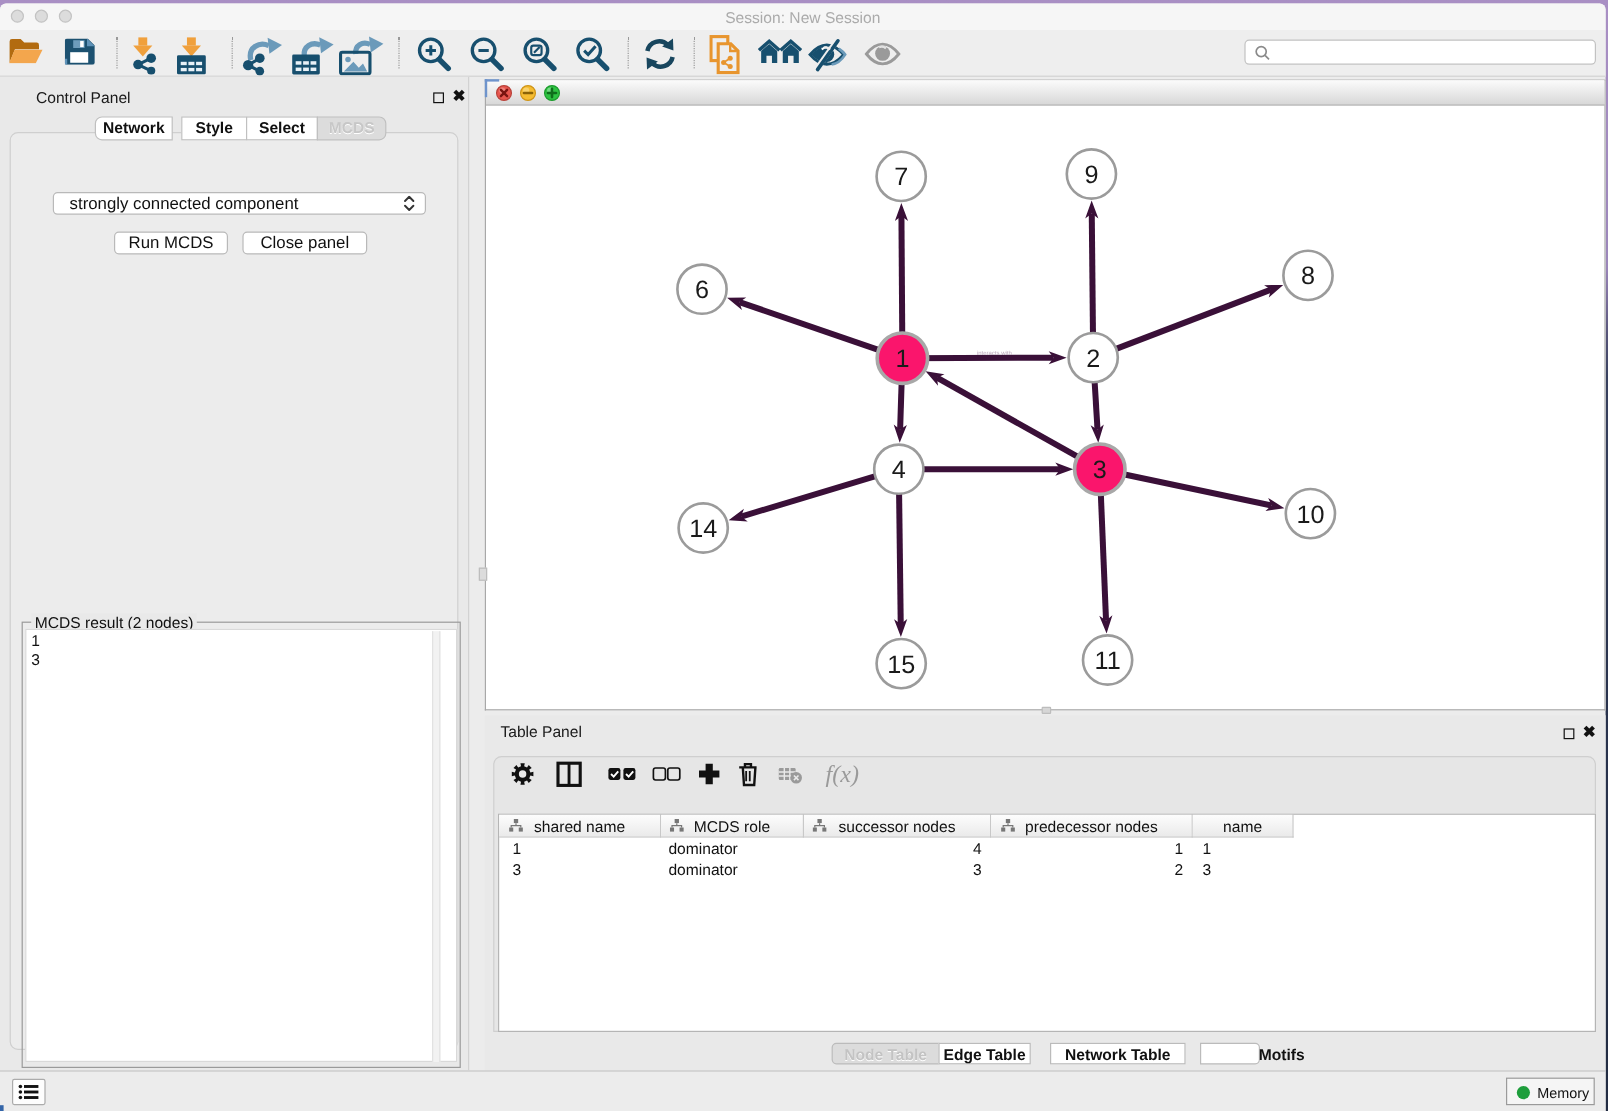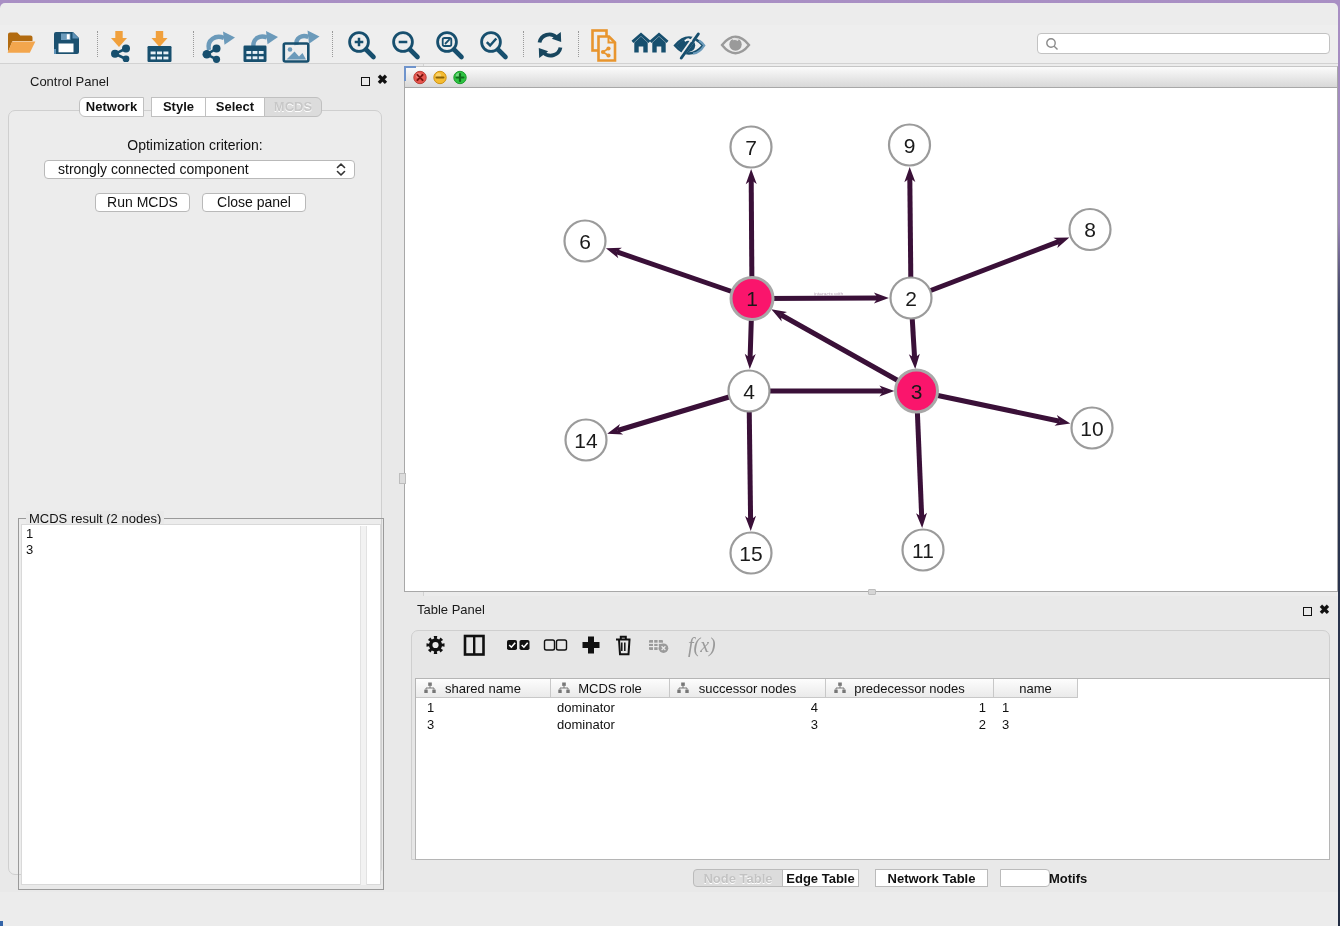--- a/index.html
+++ b/index.html
@@ -8,21 +8,21 @@
 
 #win{position:absolute;left:0;top:3px;width:1338px;height:923px;background:#ececec;border-radius:5px 5px 0 0;}
 #titlebar{position:absolute;left:0;top:0;width:1338px;height:22px;background:#f6f6f6;border-radius:5px 5px 0 0;border-bottom:1px solid #cccccc;}
 .tl{position:absolute;top:4.5px;width:11px;height:11px;border-radius:50%;background:#dcdcdc;border:1px solid #c3c3c3;box-sizing:border-box;}
 #wtitle{position:absolute;top:4px;left:0;width:100%;text-align:center;font-size:13px;color:#ababab;}
 #toolbar{position:absolute;left:0;top:22px;width:1338px;height:39px;box-sizing:border-box;background:#eeeeee;border-bottom:1px solid #d2d2d2;}
 .tsep{position:absolute;top:6px;height:26px;width:0;border-left:1px dotted #999;}
 .ticon{position:absolute;top:4.5px;}
 #search{position:absolute;left:1037px;top:8px;width:293px;height:21px;box-sizing:border-box;background:#fff;border:1px solid #c2c2c2;border-radius:4px;}
 
-#cp{position:absolute;left:0;top:61px;width:390px;height:828px;background:#e9e9e9;border-right:1px solid #d2d2d2;padding-left:33px;}
+#cp{position:absolute;left:0;top:61px;width:390px;height:828px;background:#e9e9e9;border-right:1px solid #d2d2d2;}
 #cptitle{position:absolute;left:30px;top:10px;font-size:13px;color:#1a1a1a;}
 .float-btn{position:absolute;width:9px;height:9px;border:1.6px solid #111;box-sizing:border-box;}
 .x-btn{position:absolute;font-size:13px;font-weight:bold;color:#111;}
 .tab{position:absolute;top:33px;z-index:2;height:20px;box-sizing:border-box;background:#fff;border:1px solid #c0c0c0;font-size:13px;font-weight:600;color:#111;text-align:center;line-height:18px;}
 #panelbox{position:absolute;left:8px;top:46px;width:374px;height:765px;background:#ececec;border:1px solid #cfcfcf;border-radius:7px;box-sizing:border-box;}
 #optlabel{position:absolute;left:0;top:73px;width:390px;text-align:center;font-size:14px;color:#111;}
 #dropdown{position:absolute;left:44px;top:96px;width:311px;height:19px;background:#fff;border:1px solid #b9b9b9;border-radius:4px;box-sizing:border-box;font-size:14px;color:#111;line-height:17px;padding-left:13px;}
 .btn{position:absolute;top:129px;height:19px;background:#fff;border:1px solid #b9b9b9;border-radius:4px;box-sizing:border-box;font-size:14px;color:#111;text-align:center;line-height:17px;}
 #groupbox{position:absolute;left:18px;top:435px;width:366px;height:372px;border:1px solid #9a9a9a;box-sizing:border-box;margin-top:19px;}
 #grouplabel{position:absolute;left:7px;top:-8px;background:#e9e9e9;padding:0 3px;font-size:13px;color:#111;}
@@ -40,20 +40,26 @@
 .cell{position:absolute;font-size:13px;color:#111;height:17px;line-height:17px;}
 .btab{position:absolute;top:273px;height:18px;background:#fff;border:1px solid #bbb;box-sizing:border-box;font-size:13px;font-weight:600;color:#111;text-align:center;line-height:17px;}
 
 #status{position:absolute;left:0;top:889px;width:1338px;height:34px;background:#ececec;border-top:1px solid #c6c6c6;}
 #listbtn{position:absolute;left:10px;top:6px;width:28px;height:22px;background:#fdfdfd;border:1px solid #ababab;border-radius:2px;box-sizing:border-box;}
 #membtn{position:absolute;left:1255px;top:5px;width:74px;height:23px;background:#f5f5f5;border:1px solid #9a9a9a;box-sizing:border-box;font-size:12px;color:#111;}
 </style>
 </head>
 <body>
 <div id="win">
+  <div id="titlebar">
+    <div class="tl" style="left:9px;"></div>
+    <div class="tl" style="left:29px;"></div>
+    <div class="tl" style="left:49px;"></div>
+    <div id="wtitle">Session: New Session</div>
+  </div>
   <div id="toolbar">
     <svg class="ticon" style="left:7px;top:7px;" width="29" height="21" viewBox="0 0 29 21">
       <path fill="#b26b10" d="M1 20 V2.5 A2 2 0 0 1 3 0.5 h7.2 l3 3 H23.5 a2 2 0 0 1 2 2 V9 H5.5 Z"></path>
       <path fill="#f3a64d" d="M5.2 9.5 H28.4 L22.8 20.8 H0.6 Z"></path>
     </svg>
     <svg class="ticon" style="left:54px;top:7px;" width="25" height="22" viewBox="0 0 25 22">
       <path fill="#1c5170" d="M2 0 h17 l6 6 v14 a2 2 0 0 1 -2 2 H2 a2 2 0 0 1 -2 -2 V2 a2 2 0 0 1 2 -2 Z"></path>
       <path fill="#5e92b8" d="M18.5 0 l6.5 6.5 h-6.5 Z"></path>
       <rect x="7" y="1.5" width="9.5" height="6.5" fill="#6d9cbc"></rect>
       <rect x="12.8" y="2.2" width="2.9" height="5" fill="#fff"></rect>
@@ -197,21 +203,20 @@
   </div>
   <div id="cp">
     <div id="cptitle">Control Panel</div>
     <div class="float-btn" style="left:361px;top:13px;"></div>
     <div class="x-btn" style="left:377px;top:8px;">✖</div>
     <div class="tab" style="left:79px;width:65px;border-radius:6px 0 0 6px;">Network</div>
     <div class="tab" style="left:151px;width:55px;">Style</div>
     <div class="tab" style="left:205px;width:60px;">Select</div>
     <div class="tab" style="left:264px;width:58px;border-radius:0 6px 6px 0;background:#dcdcdc;color:#c7c7c7;text-shadow:0 1px 0 #fff;">MCDS</div>
     <div id="panelbox"></div>
-    <div id="optlabel">Optimization criterion:</div>
     <div id="dropdown">strongly connected component
       <svg width="10" height="13" viewBox="0 0 10 13" style="position:absolute;right:8px;top:2px;">
           <path d="M1.5 4.5 L5 1 L8.5 4.5" fill="none" stroke="#333" stroke-width="1.6" stroke-linecap="round" stroke-linejoin="round"></path>
           <path d="M1.5 8.5 L5 12 L8.5 8.5" fill="none" stroke="#333" stroke-width="1.6" stroke-linecap="round" stroke-linejoin="round"></path>
         </svg>
     </div>
     <div class="btn" style="left:95px;width:95px;">Run MCDS</div>
     <div class="btn" style="left:202px;width:104px;">Close panel</div>
     <div id="groupbox">
       <div id="grouplabel">MCDS result (2 nodes)</div>
@@ -372,16 +377,32 @@
       <div class="cell" style="left:141px;top:37px;">dominator</div>
       <div class="cell" style="left:254px;top:37px;width:148px;text-align:right;">3</div>
       <div class="cell" style="left:410px;top:37px;width:160px;text-align:right;">2</div>
       <div class="cell" style="left:586px;top:37px;">3</div>
     </div>
     <div class="btab" style="left:289px;width:90px;border-radius:4px 0 0 4px;background:#dcdcdc;color:#c3c3c3;text-shadow:0 1px 0 #fff;">Node Table</div>
     <div class="btab" style="left:378px;width:77px;">Edge Table</div>
     <div class="btab" style="left:471px;width:113px;">Network Table</div>
     <div class="btab" style="left:596px;width:44px;border-radius:0 4px 4px 0;padding-left:48px;">Motifs</div>
   </div>
+  <div id="status">
+    <div id="listbtn">
+      <svg width="18" height="14" viewBox="0 0 18 14" style="position:absolute;left:4px;top:3px;">
+        <circle cx="2" cy="2.4" r="1.5" fill="#111"></circle>
+          <rect x="5" y="1.2" width="12" height="2.4" fill="#111"></rect>
+        <circle cx="2" cy="7" r="1.5" fill="#111"></circle>
+          <rect x="5" y="5.8" width="12" height="2.4" fill="#111"></rect>
+        <circle cx="2" cy="11.6" r="1.5" fill="#111"></circle>
+          <rect x="5" y="10.4" width="12" height="2.4" fill="#111"></rect>
+      </svg>
+    </div>
+    <div id="membtn">
+        <span style="position:absolute;left:8px;top:6px;width:11px;height:11px;border-radius:50%;background:#1e9e3c;"></span>
+        <span style="position:absolute;left:25px;top:5px;">Memory</span>
+      </div>
+  </div>
 </div>
 <div style="position:absolute;left:399px;top:473px;width:5px;height:9px;background:#dcdcdc;border:1px solid #bdbdbd;"></div>
 <div style="position:absolute;left:868px;top:589px;width:6px;height:4px;background:#d6d6d6;border:1px solid #bdbdbd;border-radius:1px;"></div>
 <div style="position:absolute;left:0px;top:921px;width:3px;height:5px;background:#3465a8;"></div>
 
 </body></html>

